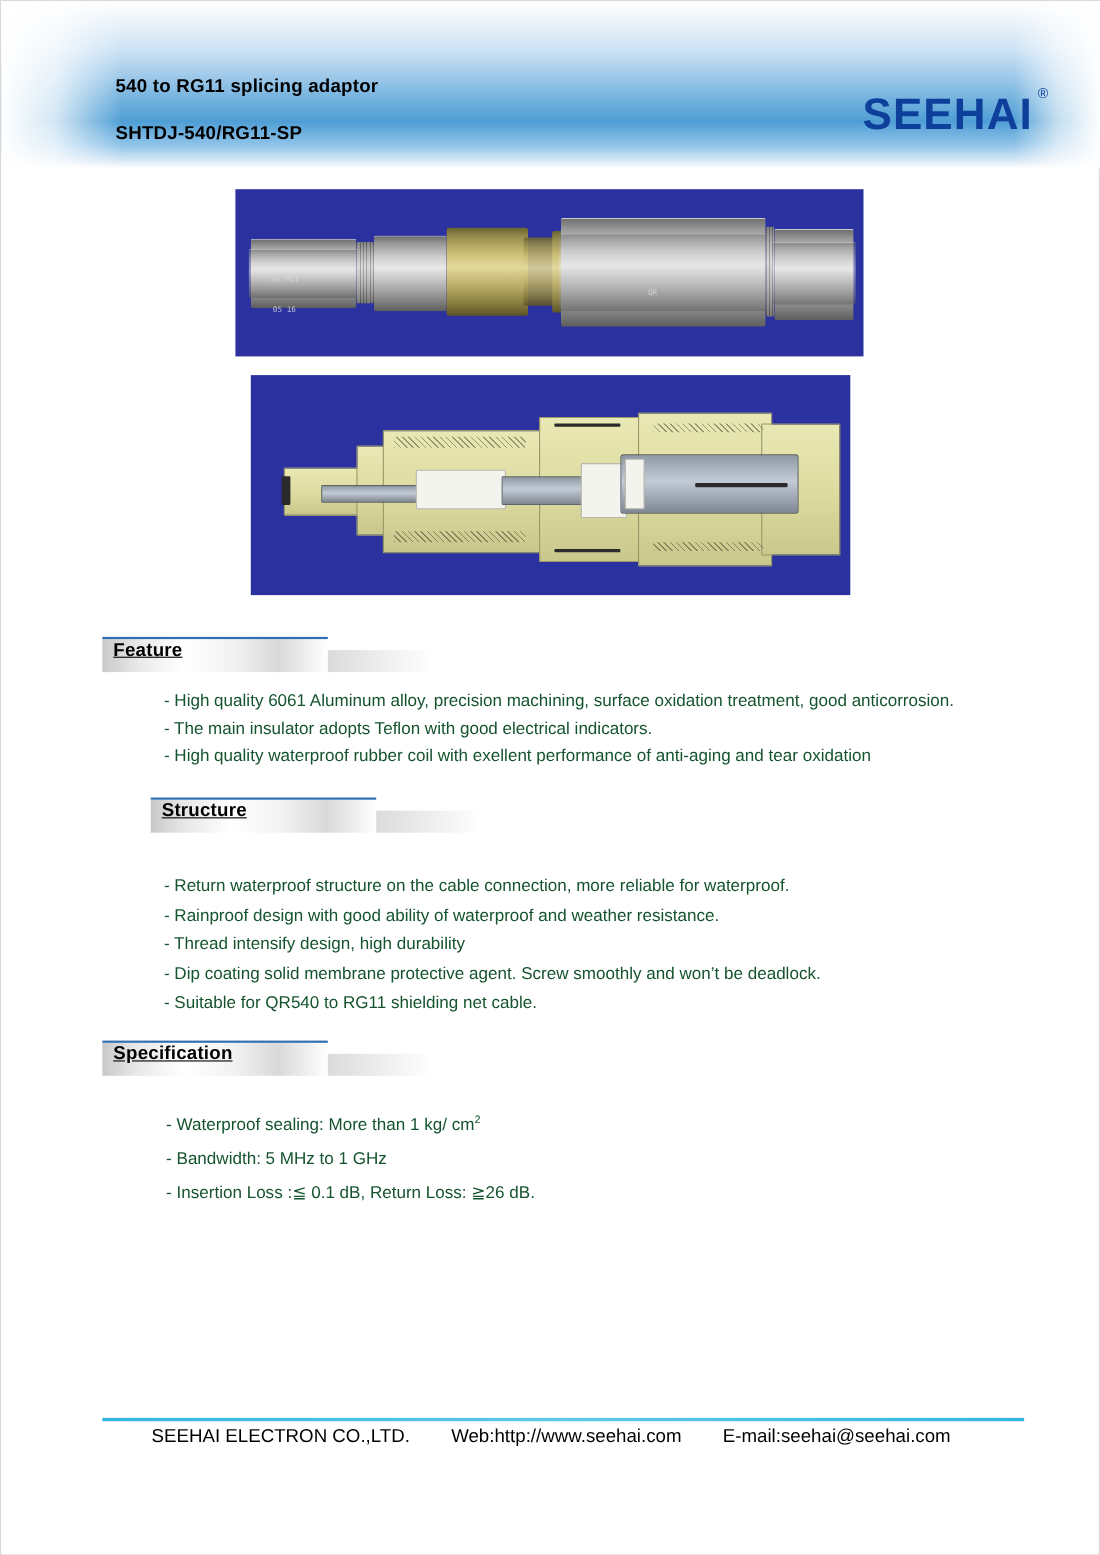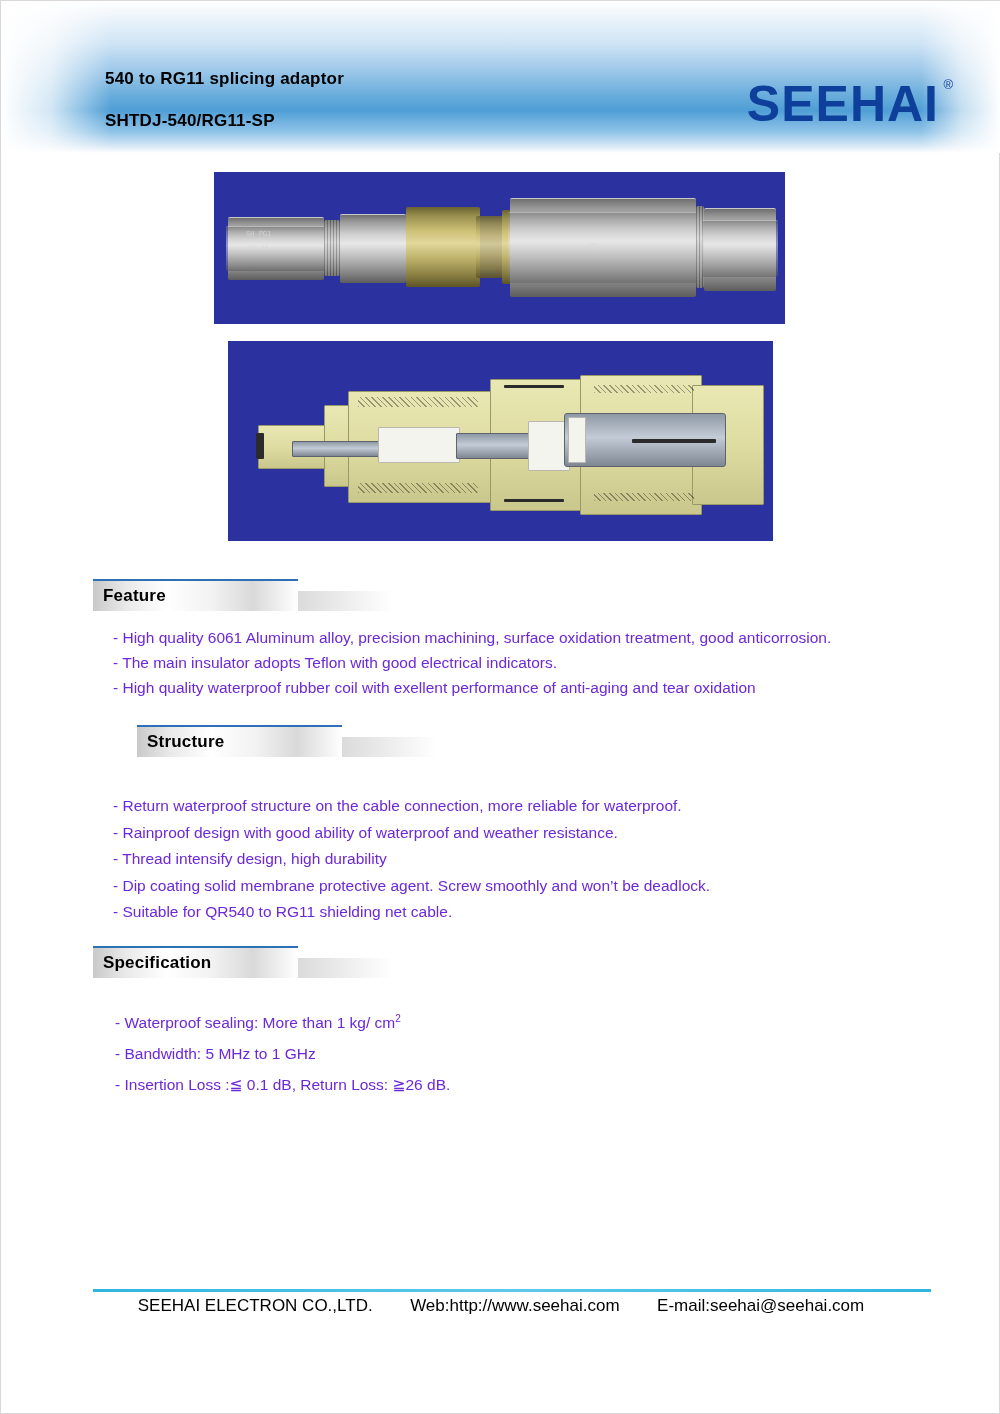--- a/index.html
+++ b/index.html
@@ -77,21 +77,21 @@
     color: #000000;
     letter-spacing: 0.2px;
   }
   .logo-block {
     position: absolute;
     right: 62px;
     top: 78px;
     height: 56px;
   }
   .logo-text {
-    font-size: 50px;
+    font-size: 40px;
     font-weight: bold;
     color: #0d3f9b;
     letter-spacing: 1px;
     line-height: 50px;
     font-family: "Liberation Sans", sans-serif;
   }
   .logo-reg {
     position: absolute;
     right: -14px;
     top: -2px;
@@ -139,20 +139,21 @@
     background:
       repeating-linear-gradient(to right, rgba(0,0,0,0.22) 0 1px, rgba(255,255,255,0.12) 1px 3px),
       linear-gradient(to bottom, #6f6f6f 0%, #a8a8a8 18%, #d8d8d8 40%, #b0b0b0 66%, #666 100%);
   }
   .photo1 .label-text {
     position: absolute;
     color: #d8d8d8;
     font-size: 7px;
     font-family: "DejaVu Sans Mono", monospace;
     opacity: 0.85;
+    margin-top: 20px;
   }
 
   
   .cut {
     position: absolute;
     border-radius: 1px;
   }
   .cut-body {
     background: linear-gradient(to bottom, #e9e8b4 0%, #dedca1 50%, #c9c78c 100%);
     border: 1px solid #9a9868;
@@ -174,21 +175,22 @@
 
   
   .section-head {
     position: absolute;
     height: 30px;
     width: 205px;
     background: linear-gradient(to right,
       #c9c9c9 0%, #e9e9e9 16%, #ffffff 36%, #f2f2f2 58%, #d9d9d9 78%, #ffffff 100%);
     border-top: 2px solid #2f6fb5;
     display: flex;
-    align-items: center;
+    align-items: flex-start;
+    text-decoration: underline;
   }
   .section-head .title {
     font-size: 17px;
     font-weight: bold;
     color: #000000;
     padding-left: 10px;
     letter-spacing: 0.2px;
   }
   .section-head .tail {
     position: absolute;
@@ -196,21 +198,22 @@
     top: 10px;
     width: 95px;
     height: 20px;
     background: linear-gradient(to right, rgba(215,215,215,0.9) 0%, rgba(255,255,255,0) 100%);
   }
 
   .body-text {
     position: absolute;
     font-size: 15.5px;
     line-height: 25px;
-    color: #6d28d9;
+    color: #14532d;
+    margin-left: 36px;
   }
   .body-text .line {
     white-space: nowrap;
   }
   .body-text .wrapline {
     white-space: normal;
   }
   sup {
     font-size: 10px;
     vertical-align: super;
@@ -255,21 +258,21 @@
       <div class="logo-reg">®</div>
     </div>
   </div>
 
   <div class="photo1">
 
     <div class="c-seg hexflat" style="left:14px; top:45px; width:96px; height:62px;"></div>
     <div class="c-seg hexflat" style="left:12px; top:54px; width:100px; height:44px; opacity:0.55;"></div>
 
     <div class="label-text" style="left:32px; top:58px;">SH PG1</div>
-    <div class="label-text" style="left:34px; top:72px;">05  16</div>
+    <div class="label-text" style="left:34px; top:86px;">05  16</div>
 
     <div class="c-seg knurl" style="left:110px; top:48px; width:16px; height:56px;"></div>
 
     <div class="c-seg hexflat" style="left:126px; top:42px; width:66px; height:68px;"></div>
 
     <div class="c-seg brassflat" style="left:192px; top:35px; width:74px; height:80px;"></div>
     <div class="c-seg brassflat" style="left:262px; top:44px; width:30px; height:62px; opacity:0.9;"></div>
 
     <div class="c-seg brassflat" style="left:288px; top:38px; width:10px; height:74px;"></div>
 

